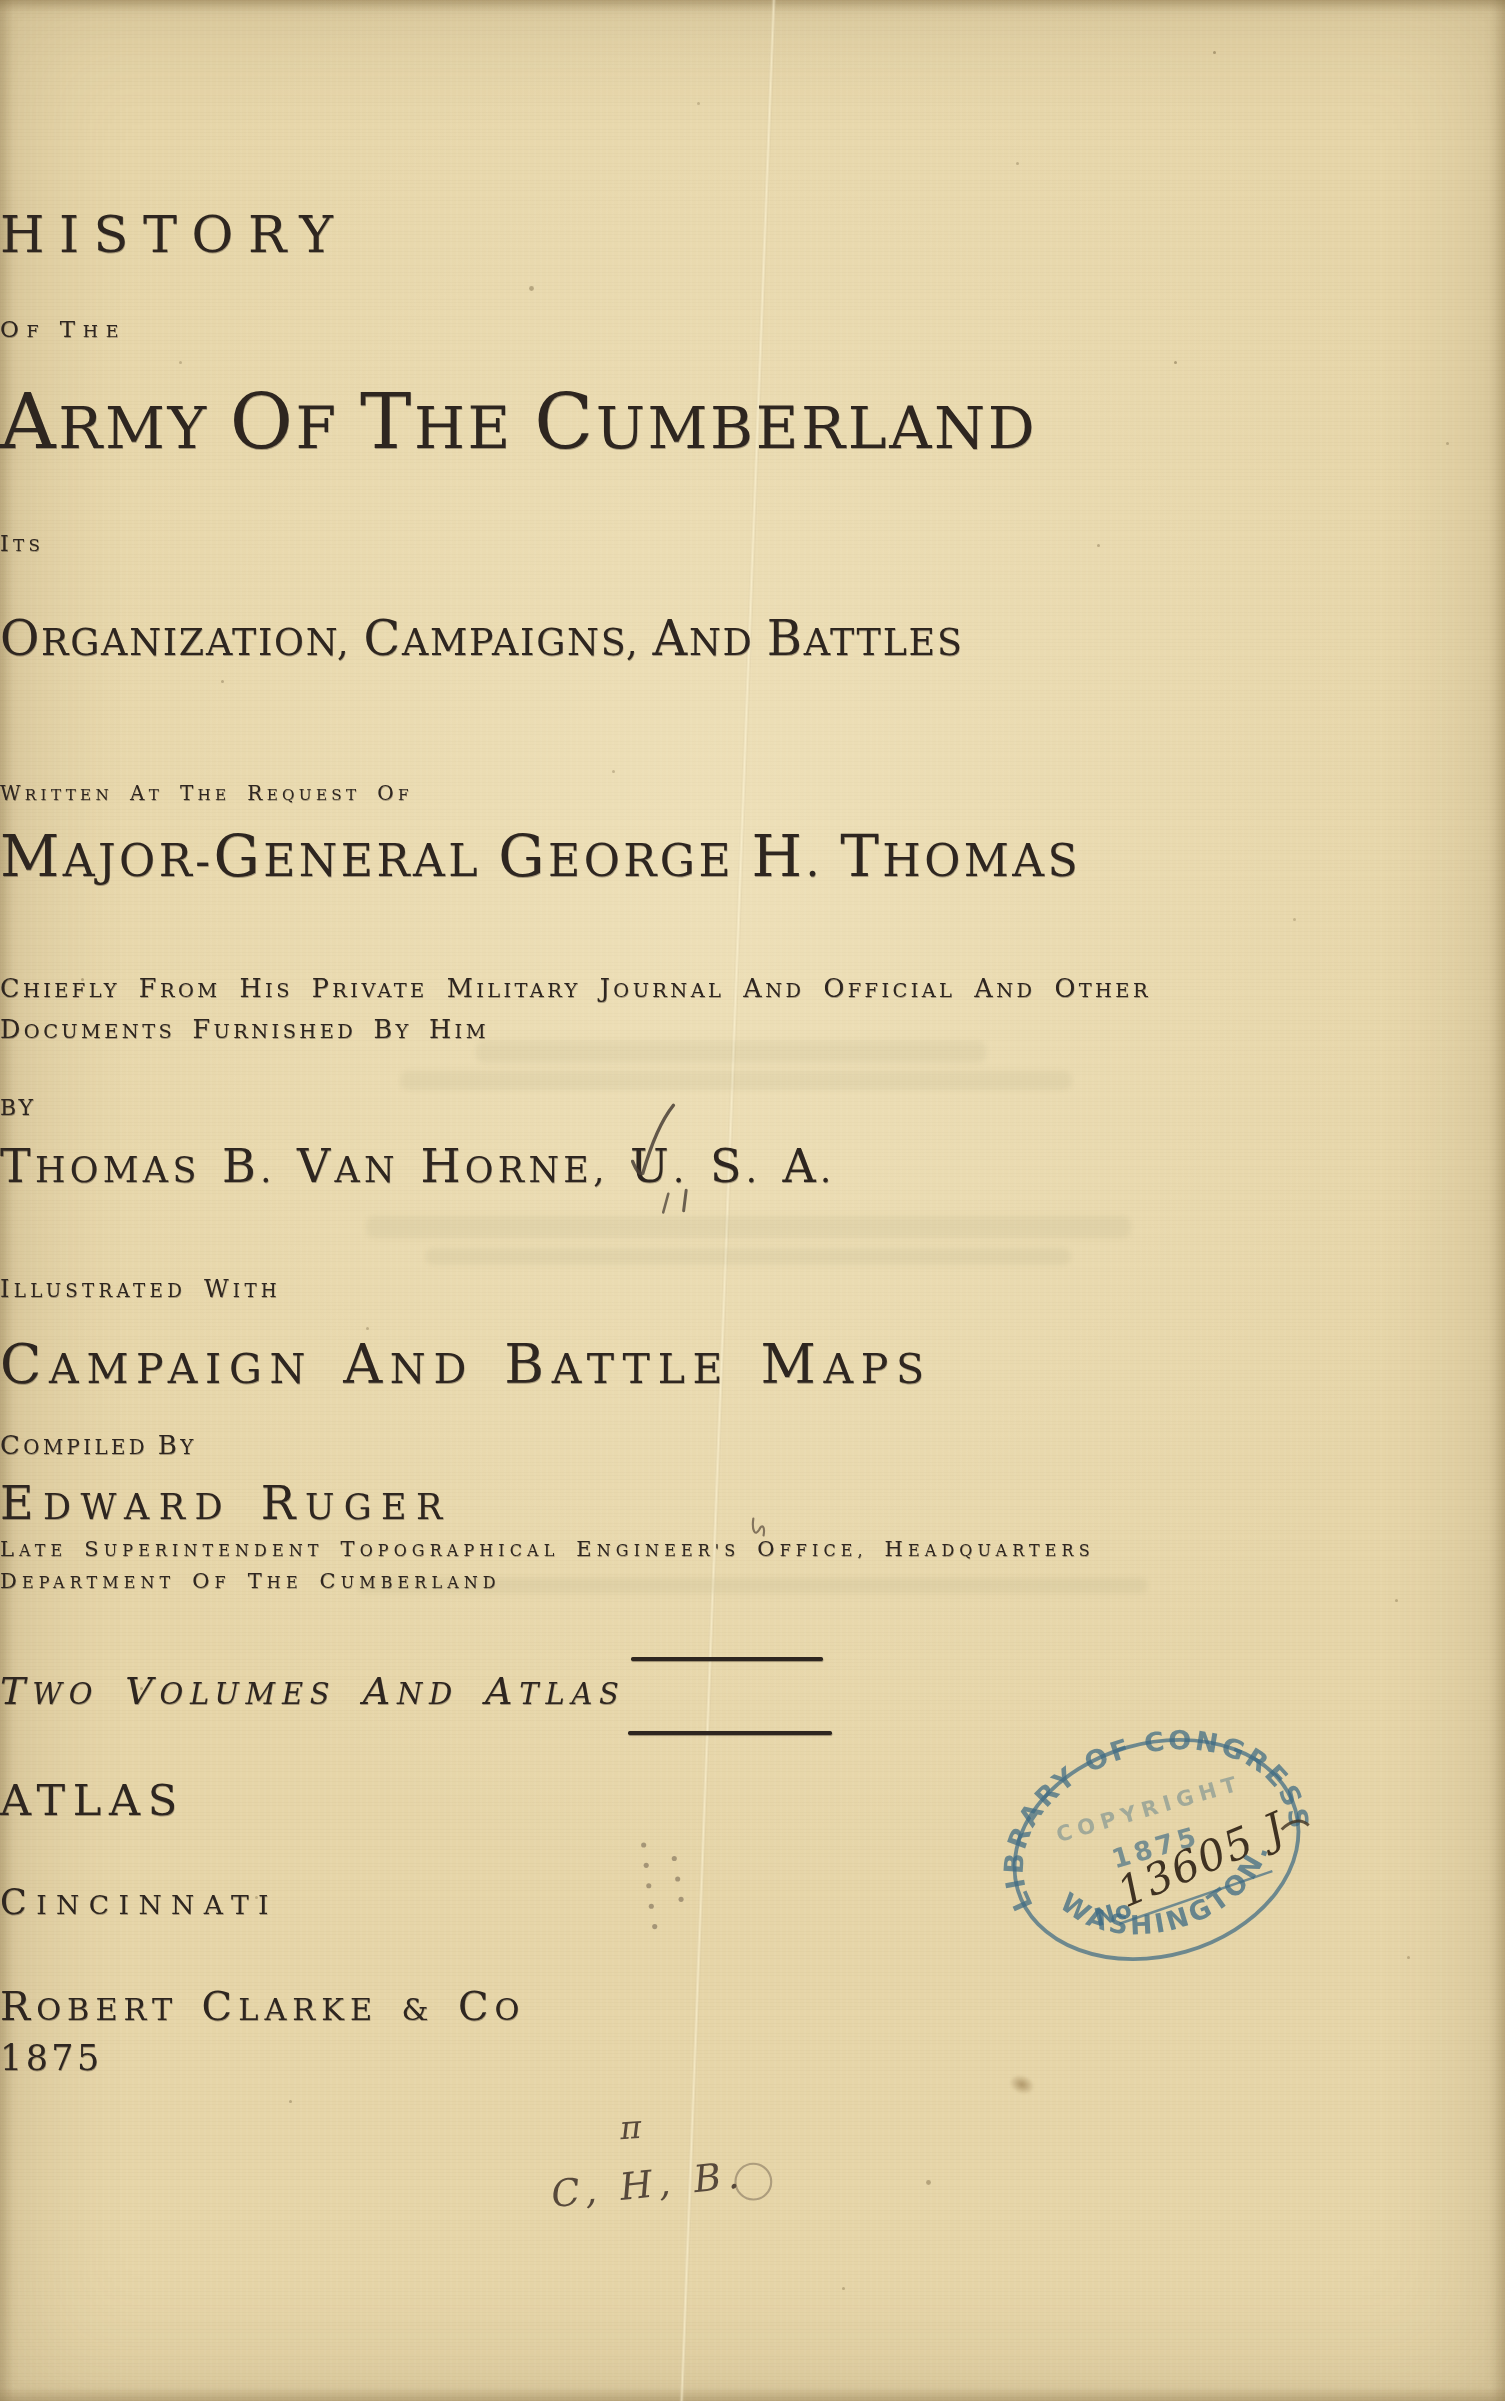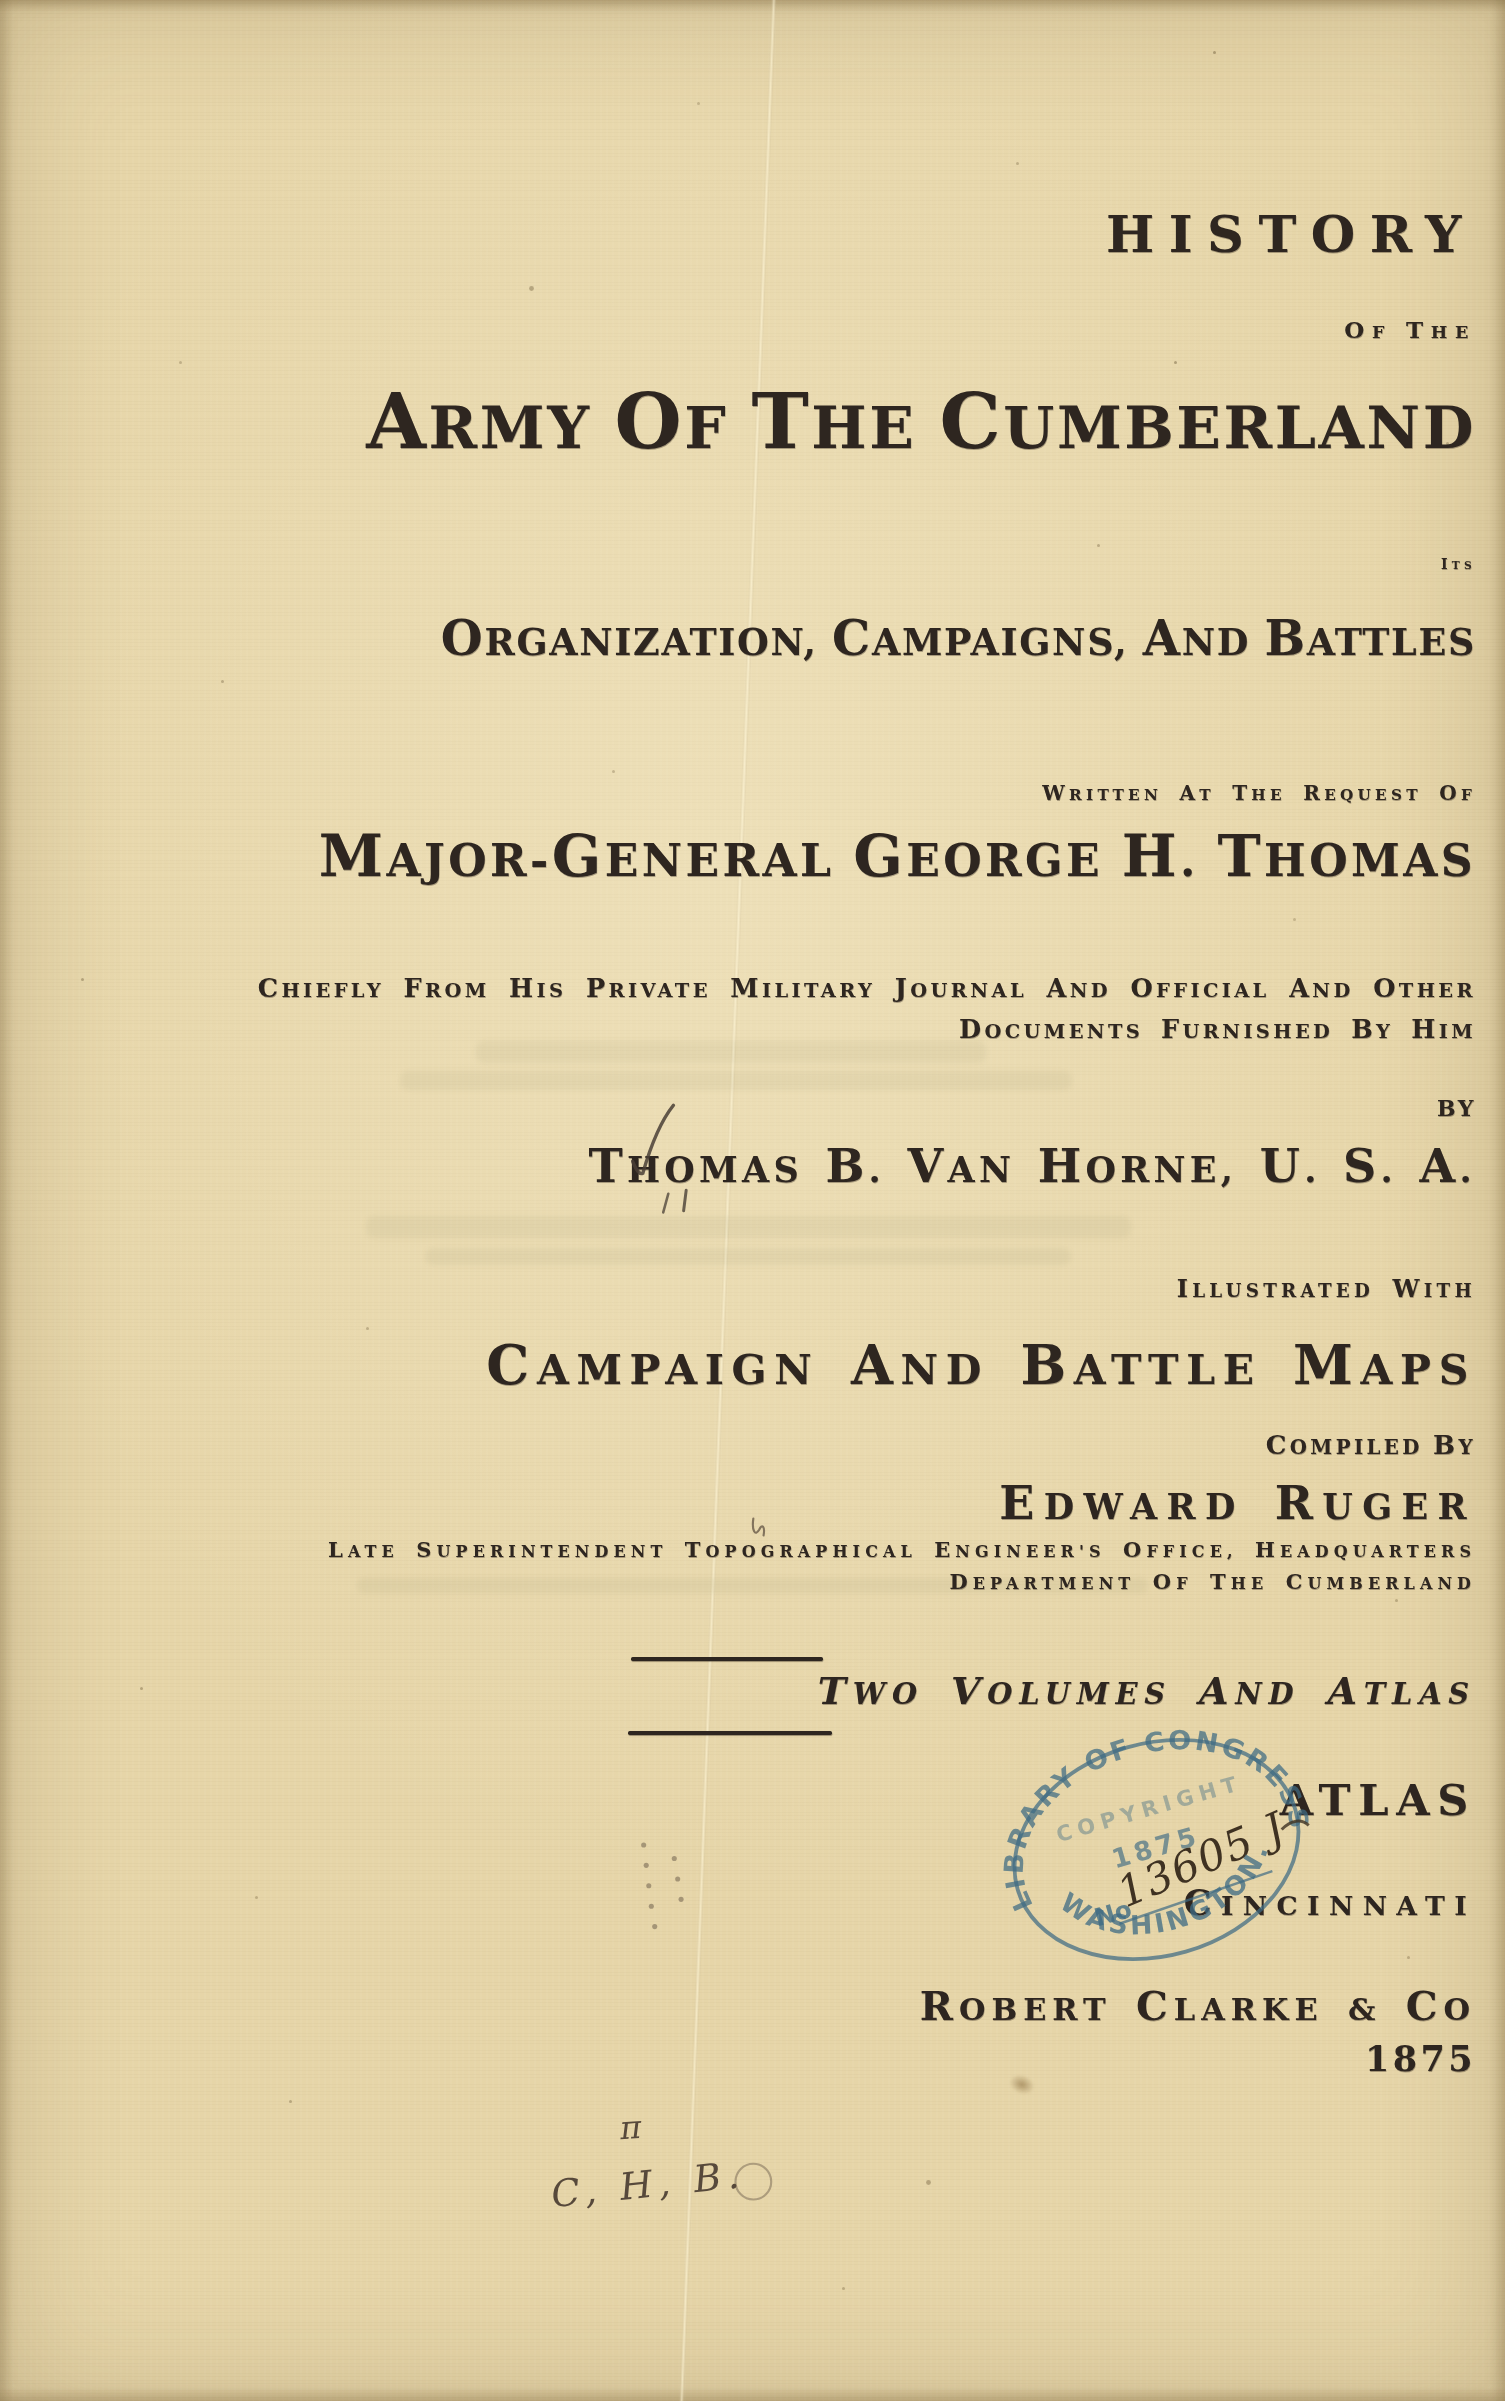--- a/index.html
+++ b/index.html
@@ -14,28 +14,28 @@
       linear-gradient(270deg, rgba(122,98,55,.16) 0px, rgba(122,98,55,0) 13.6px),
       repeating-linear-gradient(0deg, rgba(120,100,60,.035) 0 0.9px, rgba(0,0,0,0) 0.9px 3.4px),
       repeating-linear-gradient(90deg, rgba(255,255,255,.04) 0 1.7px, rgba(0,0,0,0) 1.7px 6px);
     font-family:"DejaVu Serif","Liberation Serif",serif;
   }
   .vignette{position:absolute;inset:0;pointer-events:none;
     box-shadow:inset 0 0 119px rgba(95,75,38,.22), inset 0 0 18.7px rgba(95,75,38,.25);}
   .crease{position:absolute;left:725px;top:-34px;width:5.1px;height:2483px;
     background:linear-gradient(90deg, rgba(120,95,50,.10), rgba(255,247,218,.85) 50%, rgba(120,95,50,.13));
     transform:rotate(2.2deg);opacity:.65;filter:blur(0.5px);}
-  .pline{position:absolute;left:0;width:1476px;text-align:right;line-height:1;
-    color:#2e2620;font-weight:bold;white-space:nowrap;
+  .pline{position:absolute;left:0;width:1476px;text-align:left;line-height:1;
+    color:#2e2620;font-weight:normal;white-space:nowrap;
     text-shadow:0.5px 0.8px 0.6px rgba(42,32,22,.35);}
   .sc{font-size:.76em;}
   .l-history{top:209px;font-size:51px;letter-spacing:14.5px;}
   .l-ofthe{top:318px;font-size:23px;letter-spacing:7.7px;}
   .l-army{top:383px;font-size:77px;letter-spacing:2.6px;}
-  .l-its{top:533px;font-size:14px;letter-spacing:4.3px;margin-top:24px;}
+  .l-its{top:533px;font-size:22px;letter-spacing:4.3px;}
   .l-org{top:614px;font-size:48px;letter-spacing:1.7px;}
   .l-written{top:735px;font-size:20px;letter-spacing:4.3px;word-spacing:7.7px;margin-top:48px;}
   .l-major{top:827px;font-size:58px;letter-spacing:3.4px;}
   .l-chief1{top:976px;font-size:25.5px;letter-spacing:3.4px;word-spacing:9.4px;}
   .l-chief2{top:1017px;font-size:25.5px;letter-spacing:3.4px;word-spacing:7.7px;}
   .l-by{top:1097px;font-size:22px;letter-spacing:2.6px;}
   .l-author{top:1143px;font-size:46px;letter-spacing:4.3px;word-spacing:6px;}
   .l-illus{top:1277px;font-size:24px;letter-spacing:4.3px;word-spacing:7.7px;}
   .l-maps{top:1338px;font-size:54px;letter-spacing:7.7px;word-spacing:9.4px;}
   .l-compiled{top:1432px;font-size:26px;letter-spacing:3.4px;}

